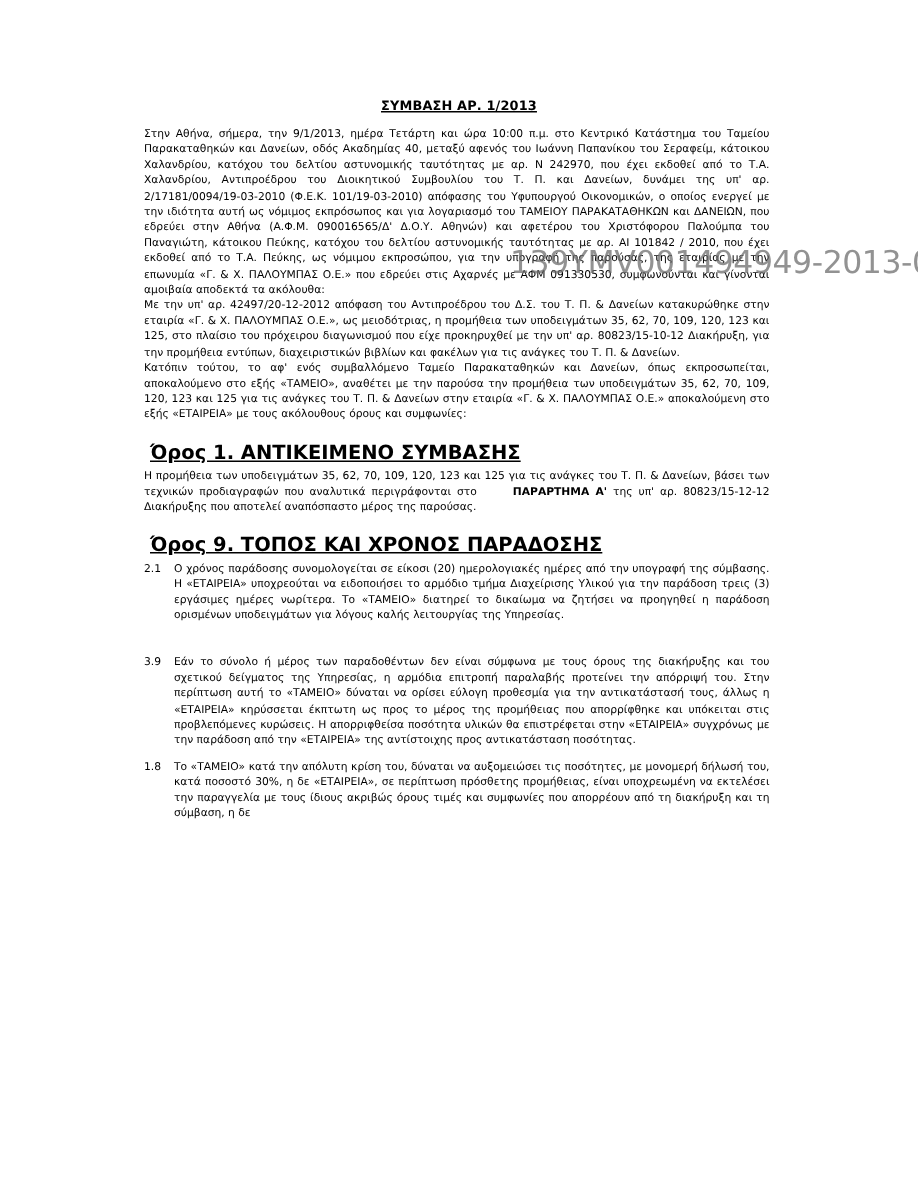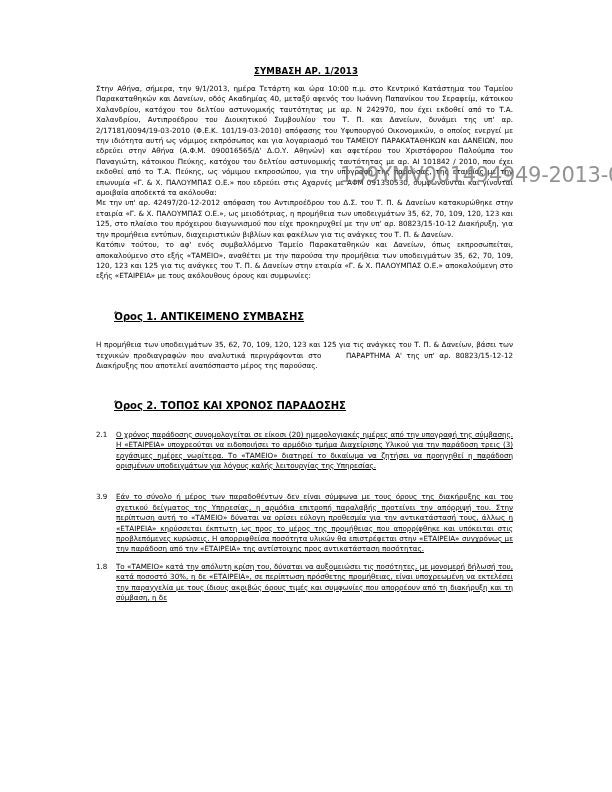--- a/index.html
+++ b/index.html
@@ -4,30 +4,30 @@
 <style>
   html, body { margin: 0; padding: 0; background: #ffffff; }
   body { width: 612px; height: 792px; position: relative; overflow: hidden;
          font-family: "DejaVu Sans", sans-serif; color: #000; }
   .page { position: absolute; left: 0; top: 0; width: 612px; height: 792px; background: #fff; }
   .title { position: absolute; top: 66px; left: 0; width: 612px; text-align: center;
            font-size: 8.6px; font-weight: bold; text-decoration: underline; letter-spacing: 0.1px; }
   .body-text { position: absolute; left: 96px; width: 417px; font-size: 7.15px; line-height: 10.4px;
                text-align: justify; }
   .p { margin: 0; }
-  .heading { font-weight: bold; text-decoration: underline; font-size: 10px; margin: 18px; }
+  .heading { font-weight: bold; text-decoration: underline; font-size: 13px; margin: 4px; }
   .item { display: flex; margin: 0; }
   .item .num { width: 20px; flex: 0 0 20px; }
-  .item .txt { flex: 1; text-align: justify; text-decoration: underline; }
+  .item .txt { flex: 1; text-align: justify; }
   .gap { height: 7px; }
   .gap-l { height: 12px; }
   .watermark { position: absolute; left: 340px; top: 163px; font-family: "DejaVu Sans", sans-serif;
                font-size: 21px; color: rgba(110,110,110,0.75); letter-spacing: -0.3px; white-space: nowrap;
                pointer-events: none; }
-  b.inline { font-weight: normal; padding-left: 20px; }
+  b.inline { font-weight: bold; padding-left: 20px; }
 </style>
 </head>
 <body>
 
 <div class="page">
   <div class="title">ΣΥΜΒΑΣΗ ΑΡ. 1/2013</div>
 
   <div class="body-text" style="top:84px;">
     <p class="p">Στην Αθήνα, σήμερα, την 9/1/2013, ημέρα Τετάρτη και ώρα 10:00 π.μ. στο Κεντρικό Κατάστημα του Ταμείου Παρακαταθηκών και Δανείων, οδός Ακαδημίας 40, μεταξύ αφενός του Ιωάννη Παπανίκου του Σεραφείμ, κάτοικου Χαλανδρίου, κατόχου του δελτίου αστυνομικής ταυτότητας με αρ. Ν 242970, που έχει εκδοθεί από το Τ.Α. Χαλανδρίου, Αντιπροέδρου του Διοικητικού Συμβουλίου του Τ. Π. και Δανείων, δυνάμει της υπ' αρ. 2/17181/0094/19-03-2010 (Φ.Ε.Κ. 101/19-03-2010) απόφασης του Υφυπουργού Οικονομικών, ο οποίος ενεργεί με την ιδιότητα αυτή ως νόμιμος εκπρόσωπος και για λογαριασμό του ΤΑΜΕΙΟΥ ΠΑΡΑΚΑΤΑΘΗΚΩΝ και ΔΑΝΕΙΩΝ, που εδρεύει στην Αθήνα (Α.Φ.Μ. 090016565/Δ' Δ.Ο.Υ. Αθηνών) και αφετέρου του Χριστόφορου Παλούμπα του Παναγιώτη, κάτοικου Πεύκης, κατόχου του δελτίου αστυνομικής ταυτότητας με αρ. ΑΙ 101842 / 2010, που έχει εκδοθεί από το Τ.Α. Πεύκης, ως νόμιμου εκπροσώπου, για την υπογραφή της παρούσας, της εταιρίας με την επωνυμία «Γ. &amp; Χ. ΠΑΛΟΥΜΠΑΣ Ο.Ε.» που εδρεύει στις Αχαρνές με ΑΦΜ 091330530, συμφωνούνται και γίνονται αμοιβαία αποδεκτά τα ακόλουθα:</p>
     <p class="p">Με την υπ' αρ. 42497/20-12-2012 απόφαση του Αντιπροέδρου του Δ.Σ. του Τ. Π. &amp; Δανείων κατακυρώθηκε στην εταιρία «Γ. &amp; Χ. ΠΑΛΟΥΜΠΑΣ Ο.Ε.», ως μειοδότριας, η προμήθεια των υποδειγμάτων 35, 62, 70, 109, 120, 123 και 125, στο πλαίσιο του πρόχειρου διαγωνισμού που είχε προκηρυχθεί με την υπ' αρ. 80823/15-10-12 Διακήρυξη, για την προμήθεια εντύπων, διαχειριστικών βιβλίων και φακέλων για τις ανάγκες του Τ. Π. &amp; Δανείων.</p>
@@ -36,21 +36,21 @@
     <div class="gap-l"></div>
 
     <div>
       <p class="heading">Όρος 1. ΑΝΤΙΚΕΙΜΕΝΟ ΣΥΜΒΑΣΗΣ</p>
       <p class="p"><span>Η προμήθεια των υποδειγμάτων 35, 62, 70, 109, 120, 123 και 125 για τις ανάγκες του Τ. Π. &amp; Δανείων, βάσει των τεχνικών προδιαγραφών που αναλυτικά περιγράφονται στο </span><b class="inline">ΠΑΡΑΡΤΗΜΑ Α'</b><span> της υπ' αρ. 80823/15-12-12 Διακήρυξης που αποτελεί αναπόσπαστο μέρος της παρούσας.</span></p>
     </div>
 
     <div class="gap-l"></div>
 
     <div>
-      <p class="heading">Όρος 2. ΤΟΠΟΣ ΚΑΙ ΧΡΟΝΟΣ ΠΑΡΑΔΟΣΗΣ</p>
+      <p class="heading">Όρος 9. ΤΟΠΟΣ ΚΑΙ ΧΡΟΝΟΣ ΠΑΡΑΔΟΣΗΣ</p>
       <div class="item">
         <span class="num">2.1</span>
         <span class="txt">Ο χρόνος παράδοσης συνομολογείται σε είκοσι (20) ημερολογιακές ημέρες από την υπογραφή της σύμβασης. Η «ΕΤΑΙΡΕΙΑ» υποχρεούται να ειδοποιήσει το αρμόδιο τμήμα Διαχείρισης Υλικού για την παράδοση τρεις (3) εργάσιμες ημέρες νωρίτερα. Το «ΤΑΜΕΙΟ» διατηρεί το δικαίωμα να ζητήσει να προηγηθεί η παράδοση ορισμένων υποδειγμάτων για λόγους καλής λειτουργίας της Υπηρεσίας.</span>
       </div>
       <div class="gap"></div>
       <div class="gap"></div>
       <div class="gap"></div>
       <div class="item">
         <span class="num">3.9</span>
         <span class="txt">Εάν το σύνολο ή μέρος των παραδοθέντων δεν είναι σύμφωνα με τους όρους της διακήρυξης και του σχετικού δείγματος της Υπηρεσίας, η αρμόδια επιτροπή παραλαβής προτείνει την απόρριψή του. Στην περίπτωση αυτή το «ΤΑΜΕΙΟ» δύναται να ορίσει εύλογη προθεσμία για την αντικατάστασή τους, άλλως η «ΕΤΑΙΡΕΙΑ» κηρύσσεται έκπτωτη ως προς το μέρος της προμήθειας που απορρίφθηκε και υπόκειται στις προβλεπόμενες κυρώσεις. Η απορριφθείσα ποσότητα υλικών θα επιστρέφεται στην «ΕΤΑΙΡΕΙΑ» συγχρόνως με την παράδοση από την «ΕΤΑΙΡΕΙΑ» της αντίστοιχης προς αντικατάσταση ποσότητας.</span>

